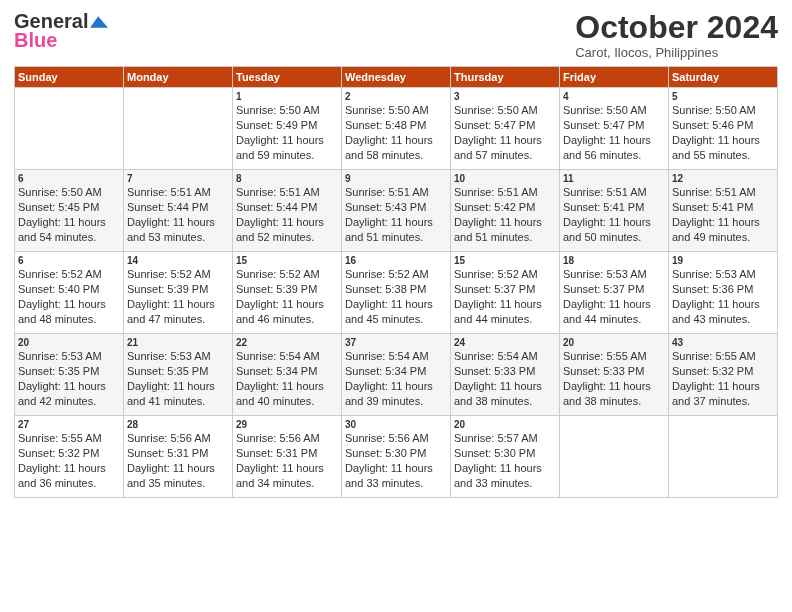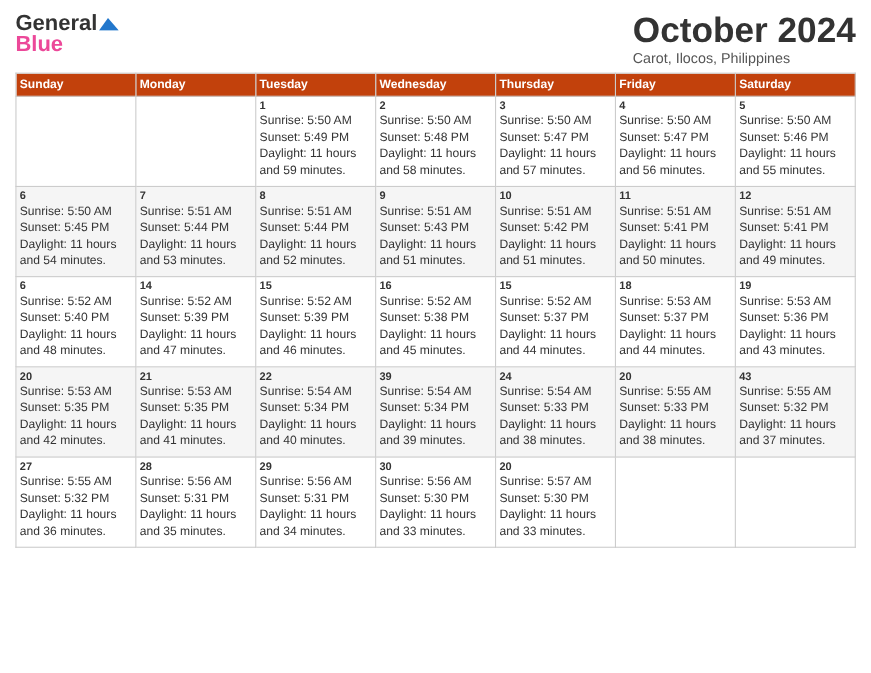--- a/index.html
+++ b/index.html
@@ -212,21 +212,21 @@
           </td>
           <td>
             <span class="day-num">21</span>
             <div class="cell-text">Sunrise: 5:53 AM<br>Sunset: 5:35 PM<br>Daylight: 11 hours and 41 minutes.</div>
           </td>
           <td>
             <span class="day-num">22</span>
             <div class="cell-text">Sunrise: 5:54 AM<br>Sunset: 5:34 PM<br>Daylight: 11 hours and 40 minutes.</div>
           </td>
           <td>
-            <span class="day-num">39</span>
+            <span class="day-num">37</span>
             <div class="cell-text">Sunrise: 5:54 AM<br>Sunset: 5:34 PM<br>Daylight: 11 hours and 39 minutes.</div>
           </td>
           <td>
             <span class="day-num">24</span>
             <div class="cell-text">Sunrise: 5:54 AM<br>Sunset: 5:33 PM<br>Daylight: 11 hours and 38 minutes.</div>
           </td>
           <td>
             <span class="day-num">20</span>
             <div class="cell-text">Sunrise: 5:55 AM<br>Sunset: 5:33 PM<br>Daylight: 11 hours and 38 minutes.</div>
           </td>

